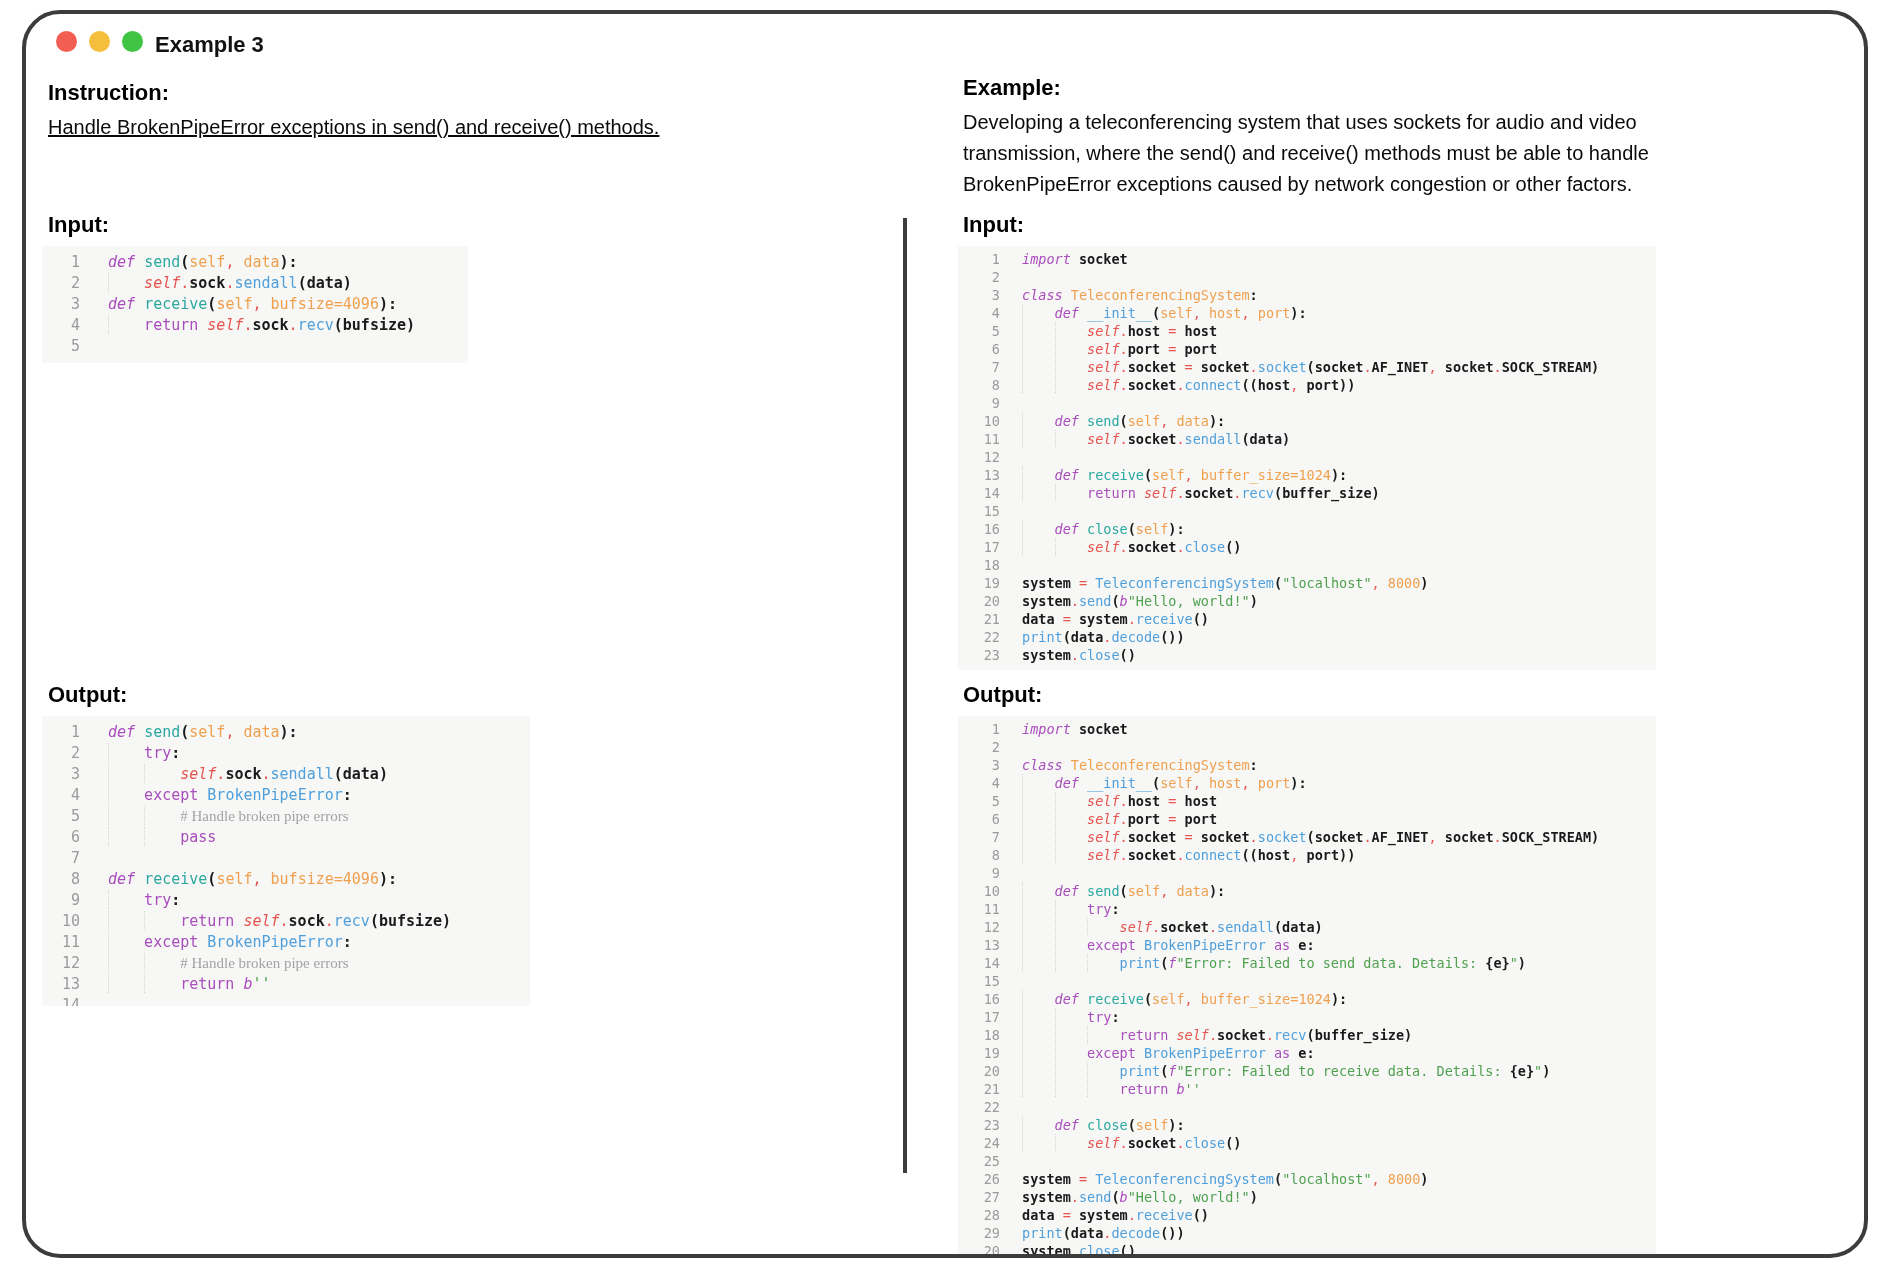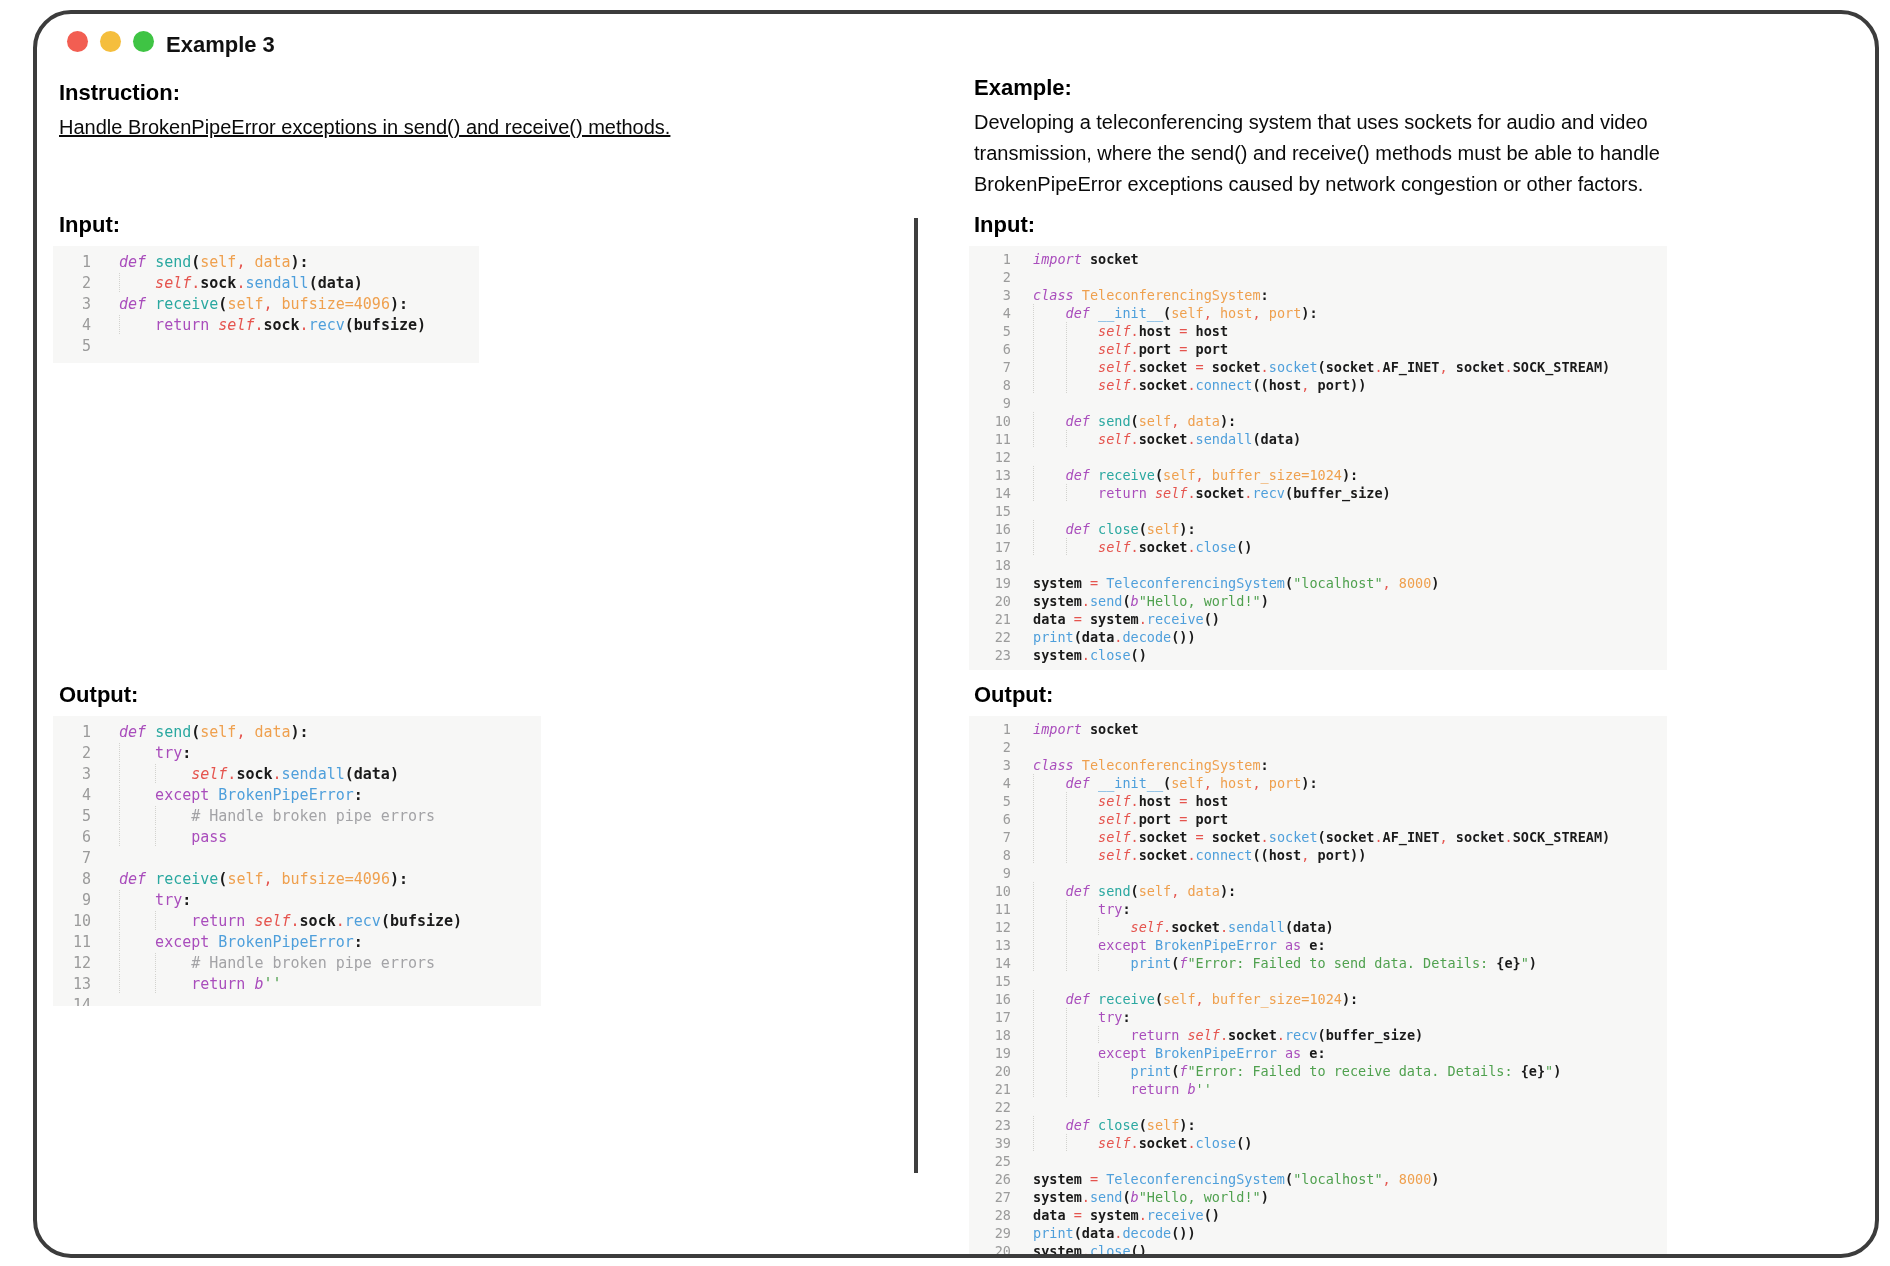--- a/index.html
+++ b/index.html
@@ -2,21 +2,21 @@
 <html style="--frame-border: #3c3c3c; --divider: #3e3e3e; --code-bg: #f7f7f6; --line-number: #9b9b9b; --text: #1a1a1a; --kw: #a94dbc; --fn: #2aa8a0; --param: #efa04e; --self: #e5544e; --punct: #e5544e; --method: #4e9fdb; --string: #50a14f; --number: #efa04e; --comment: #a3a3a6; --light-red: #f25e52; --light-yellow: #f5be3d; --light-green: #3fc444;"><head>
 <meta charset="utf-8">
 <style>
   * { margin:0; padding:0; box-sizing:border-box; }
   html,body { background:#ffffff; }
   body {
     width:1890px; height:1266px; position:relative; overflow:hidden;
     font-family:"Liberation Sans", sans-serif; color:#111;
   }
   .window {
-    position:absolute; left:33px; top:10px; width:1846px; height:1248px;
+    position:absolute; left:22px; top:10px; width:1846px; height:1248px;
     border:4px solid var(--frame-border,#3c3c3c); border-radius:38px;
     background:#fff; overflow:hidden;
   }
   .lights { position:absolute; left:30px; top:17px; display:flex; gap:12px; }
   .light { width:21px; height:21px; border-radius:50%; }
   .light.red    { background:var(--light-red,#f25e52); }
   .light.yellow { background:var(--light-yellow,#f5be3d); }
   .light.green  { background:var(--light-green,#3fc444); }
   .win-title { position:absolute; left:129px; top:18px; font-size:22px; font-weight:bold; }
 
@@ -44,21 +44,21 @@
   .tok-ki { color:var(--kw,#a94dbc); font-style:italic;margin-top:48px; }
   .tok-fn { color:var(--fn,#2aa8a0); }
   .tok-pr { color:var(--param,#efa04e); }
   .tok-sf { color:var(--self,#e5544e); font-style:italic; }
   .tok-pu { color:var(--punct,#e5544e); }
   .tok-mt { color:var(--method,#4e9fdb); }
   .tok-mi { color:var(--method,#4e9fdb); }
   .tok-bi { color:var(--kw,#a94dbc); font-style:italic; }
   .tok-st { color:var(--string,#50a14f); }
   .tok-nu { color:var(--number,#efa04e); }
-  .tok-cm { color:var(--comment,#a3a3a6); }
+  .tok-cm { color:var(--comment,#a3a3a6);font-family:Liberation Serif, serif; }
 </style>
 </head>
 <body>
 
 <div class="window">
 
   <div class="lights">
     <div class="light red"></div>
     <div class="light yellow"></div>
     <div class="light green"></div>
@@ -147,21 +147,21 @@
       <div class="cl-row"><span class="ln">14</span><span class="lc"><span class="ind"></span><span class="ind"></span><span class="ind"></span><span class="tok-mi">print</span><span class="tok-tx">(</span><span class="tok-bi">f</span><span class="tok-st">"Error: Failed to send data. Details: </span><span class="tok-tx">{e}</span><span class="tok-st">"</span><span class="tok-tx">)</span></span></div>
       <div class="cl-row"><span class="ln">15</span><span class="lc"></span></div>
       <div class="cl-row"><span class="ln">16</span><span class="lc"><span class="ind"></span><span class="tok-ki">def </span><span class="tok-fn">receive</span><span class="tok-tx">(</span><span class="tok-pr">self</span><span class="tok-pu">, </span><span class="tok-pr">buffer_size=1024</span><span class="tok-tx">):</span></span></div>
       <div class="cl-row"><span class="ln">17</span><span class="lc"><span class="ind"></span><span class="ind"></span><span class="tok-k">try</span><span class="tok-tx">:</span></span></div>
       <div class="cl-row"><span class="ln">18</span><span class="lc"><span class="ind"></span><span class="ind"></span><span class="ind"></span><span class="tok-k">return </span><span class="tok-sf">self</span><span class="tok-pu">.</span><span class="tok-tx">socket</span><span class="tok-pu">.</span><span class="tok-mt">recv</span><span class="tok-tx">(buffer_size)</span></span></div>
       <div class="cl-row"><span class="ln">19</span><span class="lc"><span class="ind"></span><span class="ind"></span><span class="tok-k">except </span><span class="tok-mi">BrokenPipeError</span><span class="tok-k"> as </span><span class="tok-tx">e:</span></span></div>
       <div class="cl-row"><span class="ln">20</span><span class="lc"><span class="ind"></span><span class="ind"></span><span class="ind"></span><span class="tok-mi">print</span><span class="tok-tx">(</span><span class="tok-bi">f</span><span class="tok-st">"Error: Failed to receive data. Details: </span><span class="tok-tx">{e}</span><span class="tok-st">"</span><span class="tok-tx">)</span></span></div>
       <div class="cl-row"><span class="ln">21</span><span class="lc"><span class="ind"></span><span class="ind"></span><span class="ind"></span><span class="tok-k">return </span><span class="tok-bi">b</span><span class="tok-st">''</span></span></div>
       <div class="cl-row"><span class="ln">22</span><span class="lc"></span></div>
       <div class="cl-row"><span class="ln">23</span><span class="lc"><span class="ind"></span><span class="tok-ki">def </span><span class="tok-fn">close</span><span class="tok-tx">(</span><span class="tok-pr">self</span><span class="tok-tx">):</span></span></div>
-      <div class="cl-row"><span class="ln">39</span><span class="lc"><span class="ind"></span><span class="ind"></span><span class="tok-sf">self</span><span class="tok-pu">.</span><span class="tok-tx">socket</span><span class="tok-pu">.</span><span class="tok-mt">close</span><span class="tok-tx">()</span></span></div>
+      <div class="cl-row"><span class="ln">24</span><span class="lc"><span class="ind"></span><span class="ind"></span><span class="tok-sf">self</span><span class="tok-pu">.</span><span class="tok-tx">socket</span><span class="tok-pu">.</span><span class="tok-mt">close</span><span class="tok-tx">()</span></span></div>
       <div class="cl-row"><span class="ln">25</span><span class="lc"></span></div>
       <div class="cl-row"><span class="ln">26</span><span class="lc"><span class="tok-tx">system</span><span class="tok-pu"> = </span><span class="tok-mt">TeleconferencingSystem</span><span class="tok-tx">(</span><span class="tok-st">"localhost"</span><span class="tok-pu">, </span><span class="tok-nu">8000</span><span class="tok-tx">)</span></span></div>
       <div class="cl-row"><span class="ln">27</span><span class="lc"><span class="tok-tx">system</span><span class="tok-pu">.</span><span class="tok-mt">send</span><span class="tok-tx">(</span><span class="tok-bi">b</span><span class="tok-st">"Hello, world!"</span><span class="tok-tx">)</span></span></div>
       <div class="cl-row"><span class="ln">28</span><span class="lc"><span class="tok-tx">data</span><span class="tok-pu"> = </span><span class="tok-tx">system</span><span class="tok-pu">.</span><span class="tok-mt">receive</span><span class="tok-tx">()</span></span></div>
       <div class="cl-row"><span class="ln">29</span><span class="lc"><span class="tok-mi">print</span><span class="tok-tx">(data</span><span class="tok-pu">.</span><span class="tok-mt">decode</span><span class="tok-tx">())</span></span></div>
       <div class="cl-row"><span class="ln">20</span><span class="lc"><span class="tok-tx">system</span><span class="tok-pu">.</span><span class="tok-mt">close</span><span class="tok-tx">()</span></span></div>
     </div>
 
 </div>
 

